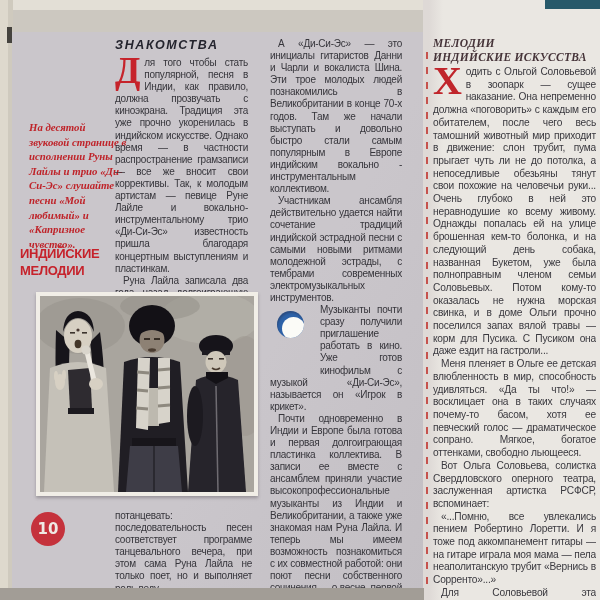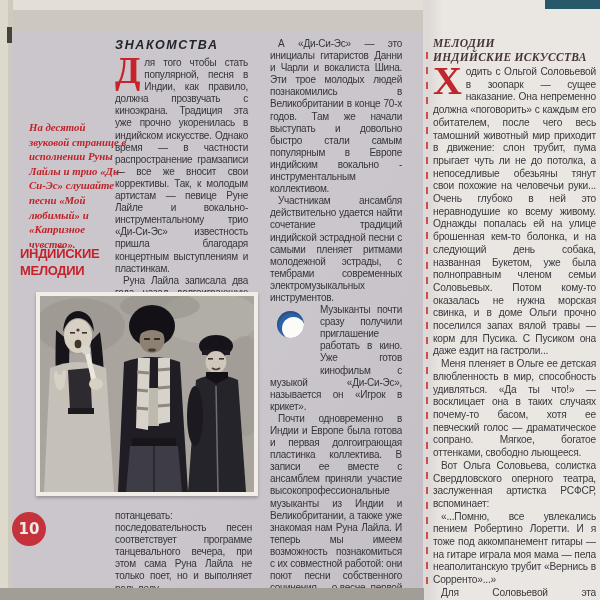--- a/index.html
+++ b/index.html
@@ -40,21 +40,21 @@
   .dropcap{float:left;font-size:37px;line-height:27px;font-weight:bold;
     color:#c6232b;padding-right:4px;font-family:"Liberation Serif",serif;}
   .sidebar-note{position:absolute;left:17px;top:88px;width:98px;
     font-family:"Liberation Serif",serif;font-weight:bold;font-style:italic;
     font-size:10.8px;line-height:14.6px;color:#bf2329;}
   .art-title{position:absolute;left:8px;top:214px;width:108px;
     font-weight:bold;font-size:13px;line-height:16.5px;
     letter-spacing:-0.3px;color:#c6222b;}
   .photo-frame{position:absolute;left:24px;top:260px;width:214px;height:196px;
     background:#f1eee7;padding:4px;box-shadow:0 2px 3px rgba(60,55,60,.35);}
-  .badge{position:absolute;left:0;top:480px;width:34px;height:34px;border-radius:50%;
+  .badge{position:absolute;left:19px;top:480px;width:34px;height:34px;border-radius:50%;
     background:#c5323c;display:flex;align-items:center;justify-content:center;
     color:#efe9e4;font-weight:bold;font-size:15px;font-family:"DejaVu Sans",sans-serif;}
   .col2{position:absolute;left:258px;top:6px;width:132px;height:552px;overflow:hidden;}
 
   
   .hole-spacer{float:left;width:46px;height:60px;position:relative;margin:1px 4px 0 0;}
   .disc-hole{position:absolute;left:7px;top:6px;width:27px;height:27px;border-radius:50%;
     background:#2d62a8;overflow:hidden;box-shadow:1px 2px 2px rgba(40,40,60,.35) inset;}
   .disc-hole .inner{position:absolute;left:5px;top:6px;width:23px;height:23px;
     border-radius:50%;background:#fbfbf7;}
@@ -156,21 +156,21 @@
   <div class="col1b bodytext">
     <p>потанцевать: последовательность песен соответствует программе танцевального вечера, при этом сама Руна Лайла не только поет, но и выполняет роль веду-</p>
   </div>
 
   <div class="badge">
     <span>10</span>
   </div>
 
   <div class="col2 bodytext">
     <p class="indent">А «Ди-Си-Эс» — это инициалы гитаристов Данни и Чарли и вокалиста Шина. Эти трое молодых людей познакомились в Великобритании в конце 70-х годов. Там же начали выступать и довольно быстро стали самым популярным в Европе индийским вокально - инструментальным коллективом.</p>
-    <p class="indent">Участникам ансамбля действительно удается найти сочетание традиций индийской эстрадной песни с самыми пленяет ритмами молодежной эстрады, с тембрами современных электромузыкальных инструментов.</p>
+    <p class="indent">Участникам ансамбля действительно удается найти сочетание традиций индийской эстрадной песни с самыми новыми ритмами молодежной эстрады, с тембрами современных электромузыкальных инструментов.</p>
     <p>
       <span class="hole-spacer">
           <span class="disc-hole">
             <span class="inner"></span>
           </span>
         </span><span>Музыканты почти сразу получили приглашение работать в кино. Уже готов кинофильм с музыкой «Ди-Си-Эс», называется он «Игрок в крикет».</span>
     </p>
     <p class="indent">Почти одновременно в Индии и Европе была готова и первая долгоиграющая пластинка коллектива. В записи ее вместе с ансамблем приняли участие высокопрофессиональные музыканты из Индии и Великобритании, а также уже знакомая нам Руна Лайла. И теперь мы имеем возможность познакомиться с их совместной работой: они поют песни собственного сочинения — о весне, первой влюбленности, юношеских надеждах и ожиданиях — в общем, обо всем том, о чем поют, конечно же, не только в Индии.</p>
 
   </div>

